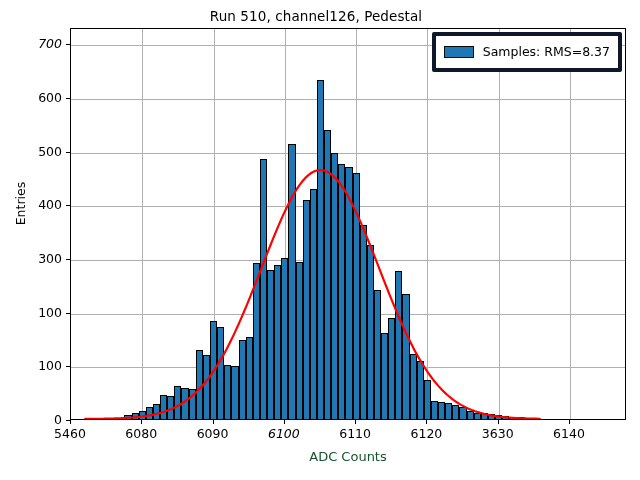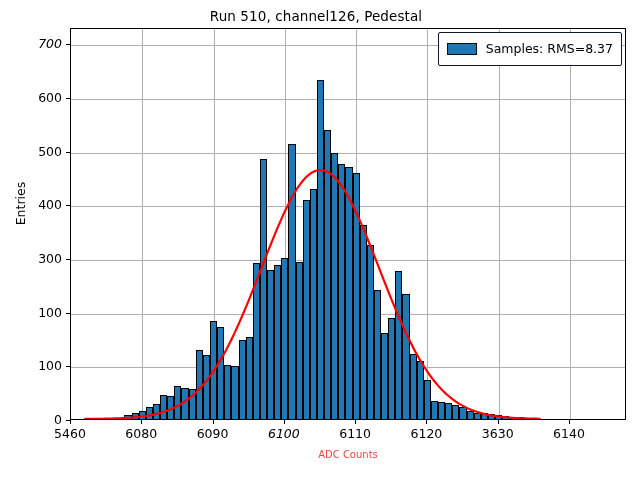--- a/index.html
+++ b/index.html
@@ -85,39 +85,39 @@
     width: 52px;
     text-align: right;
     font-size: 12.5px;
     color: #000000;
   }
   #xlabel {
     position: absolute;
     left: 70px; width: 556px;
     top: 449px;
     text-align: center;
-    font-size: 10px;
-    color: #ef4444;
+    font-size: 13px;
+    color: #14532d;
   }
   #ylabel {
     position: absolute;
     left: -60px; top: 196px;
     width: 160px;
     text-align: center;
     font-size: 12.5px;
     color: #000000;
     transform: rotate(-90deg);
     transform-origin: center center;
   }
   
   #legend {
     position: absolute;
     right: 3px; top: 3px;
     background: #ffffff;
-    border: 1px solid #0f172a;
+    border: 4px solid #0f172a;
     border-radius: 2px;
     padding: 5px 8px 6px 8px;
   }
   .legend-row {
     display: flex;
     align-items: center;
     height: 21px;
   }
   .legend-swatch-patch {
     width: 30px; height: 12px;

